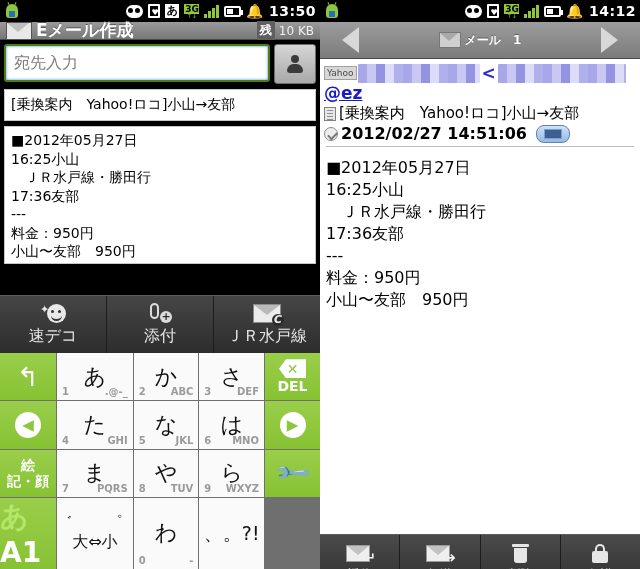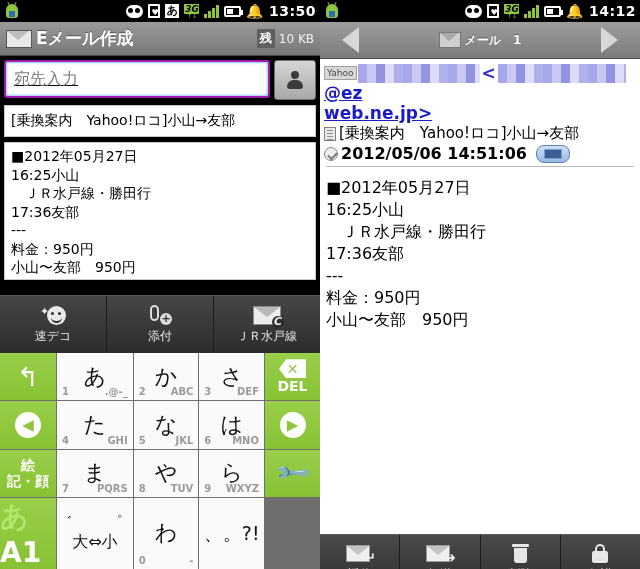--- a/index.html
+++ b/index.html
@@ -18,57 +18,57 @@
   .droid .ant1{left:4px;transform:rotate(-25deg);}
   .droid .ant2{left:11px;transform:rotate(25deg);}
   .droid .chest{position:absolute;left:5px;top:8px;width:6px;height:6px;background:#2a6fb0;}
   .ico-alarm{width:17px;height:13px;border-radius:7px;background:#fff;position:relative;}
   .ico-alarm:before,.ico-alarm:after{content:"";position:absolute;top:3px;width:5px;height:5px;border-radius:50%;background:#000;}
   .ico-alarm:before{left:2px;}
   .ico-alarm:after{left:9px;}
   .ico-sd{width:12px;height:14px;border:2px solid #fff;border-radius:1px;position:relative;box-sizing:border-box;}
   .ico-sd .hrt{position:absolute;left:1px;top:3px;font-size:8px;line-height:8px;color:#fff;}
   .ico-ime{width:14px;height:14px;background:#fff;color:#000;font-size:11px;line-height:14px;text-align:center;font-weight:bold;}
-  .ico-3g{width:15px;height:14px;position:relative;font-style:italic;}
+  .ico-3g{width:15px;height:14px;position:relative;}
   .ico-3g .b{background:#8ec63f;color:#000;font-size:9px;font-weight:bold;line-height:10px;text-align:center;height:10px;}
   .ico-3g .ar{color:#8ec63f;font-size:6px;line-height:4px;text-align:center;}
   .ico-sig{display:flex;align-items:flex-end;gap:1px;height:13px;}
   .ico-sig i{display:block;width:3px;background:#8ec63f;}
   .ico-batt{width:17px;height:11px;border:2px solid #fff;border-radius:2px;position:relative;box-sizing:border-box;}
   .ico-batt:after{content:"";position:absolute;right:-4px;top:2px;width:2px;height:5px;background:#fff;}
   .ico-batt .fill{position:absolute;left:1px;top:1px;bottom:1px;width:6px;background:#fff;}
   .ico-bell{font-size:14px;line-height:14px;color:#fff;}
   .sb-time{color:#fff;font-size:14px;font-weight:bold;letter-spacing:.5px;}
 
   
-  .titlebar{height:34px;background:linear-gradient(#9a9a9a,#787878);display:flex;align-items:center;padding:0 6px;box-sizing:border-box;border-bottom:1px solid #4a4a4a;}
+  .titlebar{height:18px;background:linear-gradient(#9a9a9a,#787878);display:flex;align-items:center;padding:0 6px;box-sizing:border-box;border-bottom:1px solid #4a4a4a;}
   .titlebar .env{width:24px;height:16px;background:#e8e8e8;border:1px solid #555;position:relative;margin-right:4px;}
   .titlebar .env:before{content:"";position:absolute;left:0;top:0;width:0;height:0;border-left:11px solid transparent;border-right:11px solid transparent;border-top:9px solid #bdbdbd;}
   .title-text{color:#fff;font-size:17px;font-weight:bold;text-shadow:0 -1px 0 #555;}
   .remain{margin-left:auto;display:flex;align-items:center;gap:4px;}
   .remain .badge{background:#5f5f5f;color:#fff;font-size:12px;font-weight:bold;padding:1px 3px;}
   .remain .kb{color:#f0f0f0;font-size:12px;}
 
   .compose{background:#000;padding:4px;}
   .to-row{display:flex;gap:4px;}
-  .to-field{flex:1;height:38px;background:#fff;border:2px solid #a21caf;border-radius:3px;display:flex;align-items:center;padding:0 8px;box-sizing:border-box;box-shadow:0 0 3px #2a8fe0 inset;text-decoration:underline;}
+  .to-field{flex:1;height:38px;background:#fff;border:2px solid #4d7c0f;border-radius:3px;display:flex;align-items:center;padding:0 8px;box-sizing:border-box;box-shadow:0 0 3px #2a8fe0 inset;}
   .to-ph{color:#7d7d7d;font-size:16px;}
   .contact-btn{width:40px;height:38px;background:linear-gradient(#d6d6d6,#a8a8a8);border:1px solid #6e6e6e;border-radius:3px;display:flex;align-items:center;justify-content:center;}
   .person{position:relative;width:18px;height:18px;}
   .person .h{position:absolute;left:5px;top:0;width:8px;height:8px;border-radius:50%;background:#3a3a3a;}
   .person .b{position:absolute;left:1px;top:9px;width:16px;height:9px;border-radius:8px 8px 3px 3px;background:#3a3a3a;}
   .subject{margin-top:5px;height:32px;background:#fff;border:1px solid #c8c8c8;display:flex;align-items:center;padding:0 6px;box-sizing:border-box;}
   .subject span{font-size:14px;color:#000;white-space:nowrap;}
   .bodybox{margin-top:5px;background:#fff;border:1px solid #c8c8c8;height:138px;overflow:hidden;padding:4px 6px;box-sizing:border-box;}
   .bodybox .ln{font-size:14px;line-height:18.5px;color:#000;white-space:pre;}
 
   .tools{position:absolute;left:0;top:295px;width:320px;height:58px;background:linear-gradient(#464646,#2c2c2c);display:flex;border-top:1px solid #5c5c5c;}
   .tool{flex:1;display:flex;flex-direction:column;align-items:center;justify-content:center;gap:3px;border-right:1px solid #1c1c1c;}
   .tool:last-child{border-right:none;}
-  .tool .lbl{color:#e6e6e6;font-size:12px;}
+  .tool .lbl{color:#e6e6e6;font-size:16px;}
   .smiley{width:19px;height:19px;border-radius:50%;background:#e9e9e9;position:relative;}
   .smiley:before{content:"";position:absolute;left:4px;top:6px;width:3px;height:3px;border-radius:50%;background:#333;box-shadow:7px 0 0 #333;}
   .smiley:after{content:"";position:absolute;left:4px;top:10px;width:11px;height:5px;border-bottom:2px solid #333;border-radius:0 0 8px 8px;}
   .deco-ic{position:relative;width:26px;height:20px;}
   .deco-ic .sp{position:absolute;left:0;top:0;color:#e9e9e9;font-size:11px;}
   .deco-ic .sm{position:absolute;right:0;top:1px;}
   .clip{position:relative;width:26px;height:20px;}
   .clip .c{position:absolute;left:3px;top:0;width:9px;height:16px;border:2px solid #dcdcdc;border-radius:5px;box-sizing:border-box;}
   .clip .p{position:absolute;right:1px;bottom:0;width:12px;height:12px;border-radius:50%;background:#dcdcdc;color:#2c2c2c;font-size:11px;line-height:11px;text-align:center;font-weight:bold;}
   .cmail{position:relative;width:28px;height:19px;background:#ececec;border:1px solid #8a8a8a;box-sizing:border-box;}
@@ -395,30 +395,27 @@
 
     <div class="viewer">
       <div class="hdr">
         <div class="from-line">
           <span class="from-badge">Yahoo</span>
           <span class="blur b1"></span>
           <span class="lt">&lt;</span>
           <span class="blur b2"></span>
           <span class="ezlink">@ez</span>
         </div>
-        <div>
-          <span class="ezlink">web.ne.jp&gt;</span>
-        </div>
         <div class="subj-line">
           <span class="doc-ic"></span>
           <span class="subj-txt">[乗換案内　Yahoo!ロコ]小山→友部</span>
         </div>
         <div class="date-line">
           <span class="clock-ic"></span>
-          <span class="date-txt">2012/05/06 14:51:06</span>
+          <span class="date-txt">2012/02/27 14:51:06</span>
           <span class="kb-btn">
               <i class="grid"></i>
             </span>
         </div>
         <div class="hr"></div>
       </div>
 
       <div class="vbody">
         <div class="ln">■2012年05月27日</div>
         <div class="ln">16:25小山</div>

